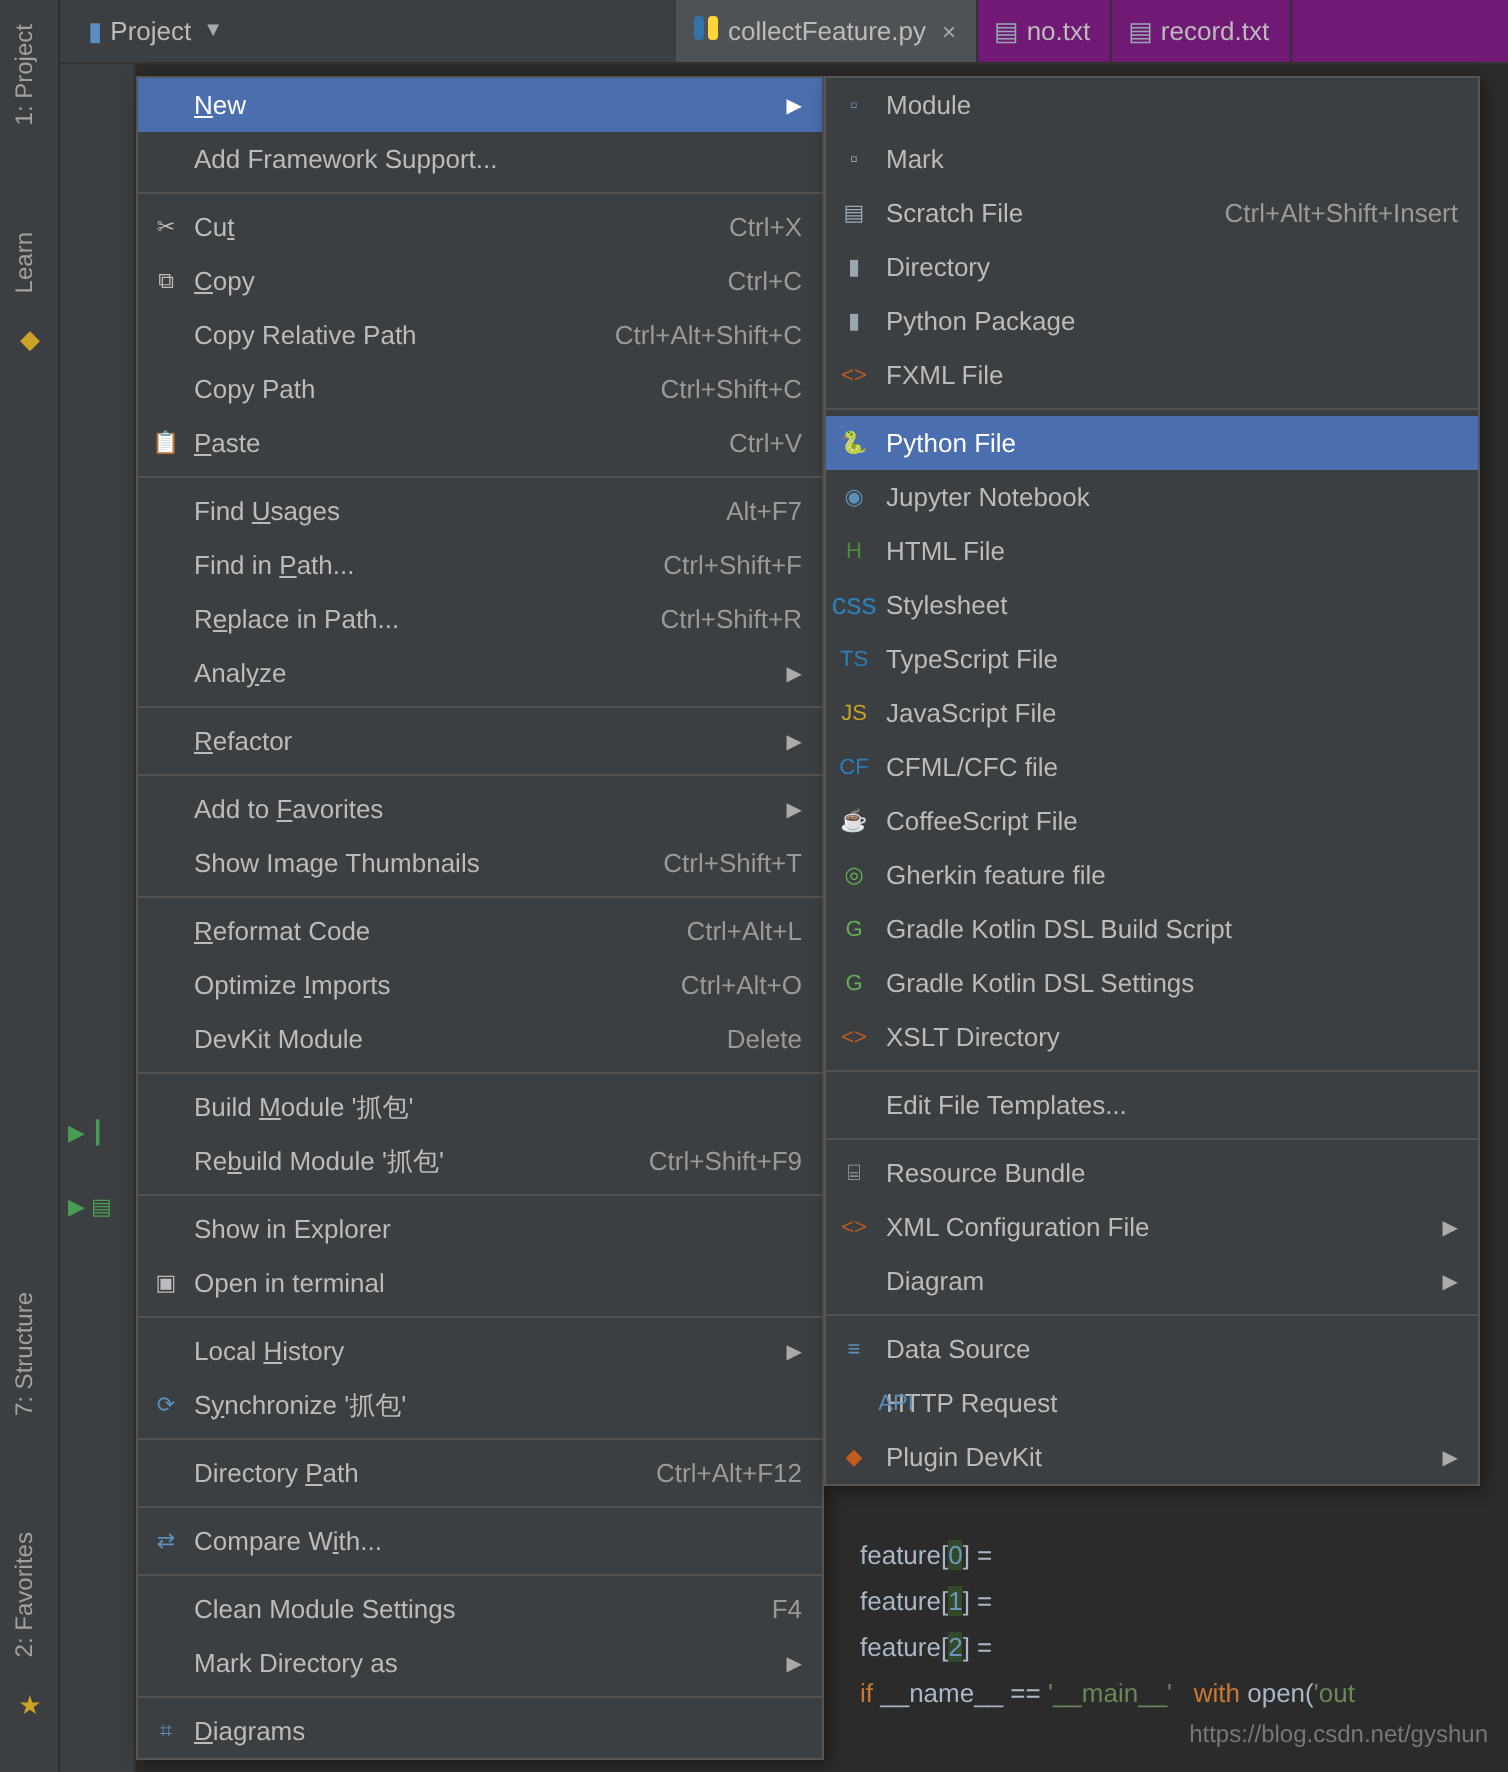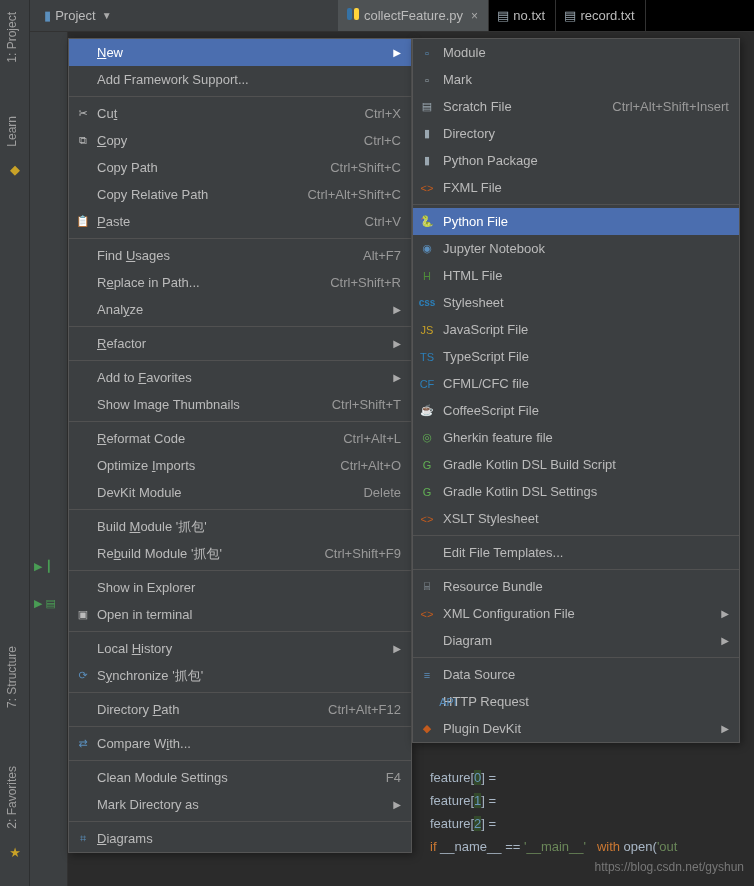--- a/index.html
+++ b/index.html
@@ -11,21 +11,21 @@
   .rail-icon { width: 20px; height: 20px; margin: 4px auto; display: flex; align-items: center; justify-content: center; position: absolute; left: 5px; }
   
   
   .top-toolbar { position: absolute; left: 30px; top: 0; right: 0; height: 32px; background: #3c3f41; display: flex; align-items: center; padding: 0 6px; border-bottom: 1px solid #323232; }
   .proj-button { display: flex; align-items: center; gap: 4px; color: #bbbbbb; padding: 3px 8px; }
   .proj-dd { margin-left: 2px; color: #aaa; font-size: 10px; }
   .toolbar-spacer { flex: 1; }
   .toolbar-icon { width: 22px; height: 22px; margin: 0 2px; display: flex; align-items: center; justify-content: center; color: #aaa; }
 
   
-  .tab-bar { position: absolute; left: 338px; top: 0; right: 0; height: 32px; background: #000000; display: flex; border-bottom: 1px solid #323232; }
+  .tab-bar { position: absolute; left: 338px; top: 0; right: 0; height: 32px; background: #701a75; display: flex; border-bottom: 1px solid #323232; }
   .tab { display: flex; align-items: center; gap: 4px; height: 100%; padding: 0 10px 0 8px; border-right: 1px solid #323232; color: #bbbbbb; position: relative; }
   .tab.active { background: #4e5254; }
   .tab .close { color: #aaa; font-size: 12px; margin-left: 4px; }
   
   
   .proj-strip { position: absolute; left: 30px; top: 32px; width: 38px; height: 854px; background: #3c3f41; border-right: 1px solid #323232; }
   
   
   .context-menu { position: absolute; background: #3c3f41; border: 1px solid #555; box-shadow: 2px 2px 8px rgba(0,0,0,0.4); }
   .cm1 { left: 68px; top: 38px; width: 344px; }
@@ -126,38 +126,42 @@
       <span class="mi-icon" style="font-size: 11px;">✂</span>
       <span>Cu<span class="underline">t</span></span>
       <span class="shortcut">Ctrl+X</span>
     </div>
     <div class="menu-item">
       <span class="mi-icon" style="font-size: 11px;">⧉</span>
       <span><span class="underline">C</span>opy</span>
       <span class="shortcut">Ctrl+C</span>
     </div>
     <div class="menu-item">
+      <span>Copy Relative Path</span>
+      <span class="shortcut">Ctrl+Alt+Shift+C</span>
+    </div>
+    <div class="menu-item">
       <span>Copy Path</span>
       <span class="shortcut">Ctrl+Shift+C</span>
-    </div>
-    <div class="menu-item">
-      <span>Copy Relative Path</span>
-      <span class="shortcut">Ctrl+Alt+Shift+C</span>
     </div>
     <div class="menu-item">
       <span class="mi-icon" style="font-size: 11px;">📋</span>
       <span><span class="underline">P</span>aste</span>
       <span class="shortcut">Ctrl+V</span>
     </div>
     <div class="menu-sep"></div>
     <div class="menu-item">
       <span>Find <span class="underline">U</span>sages</span>
       <span class="shortcut">Alt+F7</span>
     </div>
     <div class="menu-item">
+      <span>Find in <span class="underline">P</span>ath...</span>
+      <span class="shortcut">Ctrl+Shift+F</span>
+    </div>
+    <div class="menu-item">
       <span>R<span class="underline">e</span>place in Path...</span>
       <span class="shortcut">Ctrl+Shift+R</span>
     </div>
     <div class="menu-item">
       <span>Anal<span class="underline">y</span>ze</span>
       <span class="submenu-arrow">▶</span>
     </div>
     <div class="menu-sep"></div>
     <div class="menu-item">
       <span><span class="underline">R</span>efactor</span>
@@ -269,32 +273,32 @@
     </div>
     <div class="menu-item">
       <span class="mi-icon" style="color: rgb(91, 143, 189); font-size: 11px;">◉</span>
       <span>Jupyter Notebook</span>
     </div>
     <div class="menu-item">
       <span class="mi-icon" style="color: rgb(78, 140, 58); font-size: 11px;">H</span>
       <span>HTML File</span>
     </div>
     <div class="menu-item">
-      <span class="mi-icon" style="color: rgb(44, 127, 184); font-size: 10px; font-weight: bold;">css</span>
+      <span class="mi-icon" style="color: rgb(44, 127, 184); font-size: 15px;">css</span>
       <span>Stylesheet</span>
+    </div>
+    <div class="menu-item">
+      <span class="mi-icon" style="color: rgb(44, 127, 184); font-size: 11px;">TS</span>
+      <span>TypeScript File</span>
     </div>
     <div class="menu-item">
       <span class="mi-icon" style="color: rgb(201, 162, 39); font-size: 11px;">JS</span>
       <span>JavaScript File</span>
     </div>
     <div class="menu-item">
-      <span class="mi-icon" style="color: rgb(44, 127, 184); font-size: 11px;">TS</span>
-      <span>TypeScript File</span>
-    </div>
-    <div class="menu-item">
       <span class="mi-icon" style="color: rgb(44, 127, 184); font-size: 11px;">CF</span>
       <span>CFML/CFC file</span>
     </div>
     <div class="menu-item">
       <span class="mi-icon" style="color: rgb(138, 107, 77); font-size: 11px;">☕</span>
       <span>CoffeeScript File</span>
     </div>
     <div class="menu-item">
       <span class="mi-icon" style="color: rgb(98, 176, 84); font-size: 11px;">◎</span>
       <span>Gherkin feature file</span>
@@ -302,21 +306,21 @@
     <div class="menu-item">
       <span class="mi-icon" style="color: rgb(98, 176, 84); font-size: 11px;">G</span>
       <span>Gradle Kotlin DSL Build Script</span>
     </div>
     <div class="menu-item">
       <span class="mi-icon" style="color: rgb(98, 176, 84); font-size: 11px;">G</span>
       <span>Gradle Kotlin DSL Settings</span>
     </div>
     <div class="menu-item">
       <span class="mi-icon" style="color: rgb(194, 91, 30); font-size: 11px;">&lt;&gt;</span>
-      <span>XSLT Stylesheet</span>
+      <span>XSLT Directory</span>
     </div>
     <div class="menu-sep"></div>
     <div class="menu-item">
       <span>Edit File Templates...</span>
     </div>
     <div class="menu-sep"></div>
     <div class="menu-item">
       <span class="mi-icon" style="color: rgb(154, 167, 176); font-size: 11px;">⌸</span>
       <span>Resource Bundle</span>
     </div>

